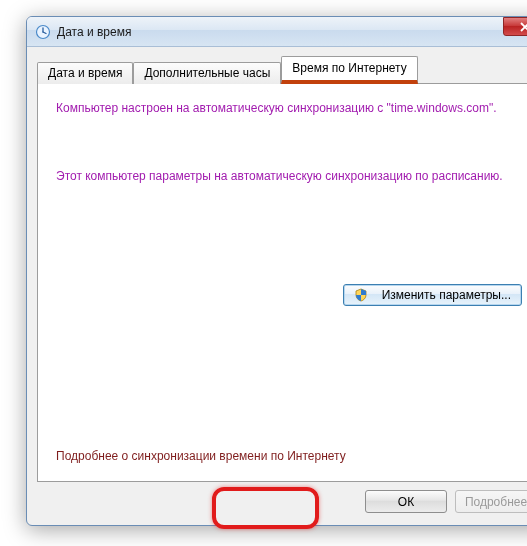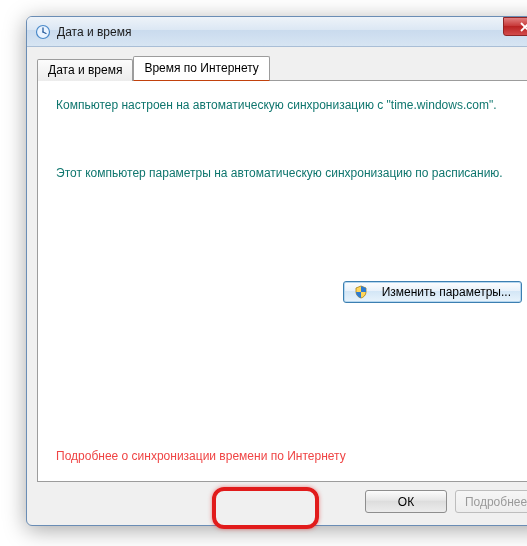--- a/index.html
+++ b/index.html
@@ -68,35 +68,35 @@
     padding: 3px 10px 4px 10px;
     margin-right: 0px;
     border-radius: 2px 2px 0 0;
     cursor: pointer;
     font-size: 12px;
     position: relative;
     top: 1px;
   }
   .tab.active {
     background: #fff;
-    border-bottom: 1px solid #c2410c;
+    border-bottom: 4px solid #c2410c;
     padding-top: 4px;
     padding-bottom: 5px;
     top: 1px;
     z-index: 3;
   }
   .tabpanel {
     border: 1px solid #9c9c9c;
     background: #fff;
     flex: 1;
     padding: 16px 18px;
     position: relative;
     z-index: 1;
   }
-  .body-text { color: #0f766e; line-height: 1.35; }
+  .body-text { color: #a21caf; line-height: 1.35; }
   .para2 { margin-top: 52px; }
   .change-btn-wrap {
     position: absolute;
     right: 18px;
     top: 200px;
   }
   .aero-btn {
     border: 1px solid #3c7fb1;
     background: linear-gradient(#fdfdfd, #e8f1fa 45%, #d3e6f6 46%, #e8f3fb);
     padding: 3px 10px;
@@ -107,21 +107,21 @@
     gap: 14px;
     font-family: inherit;
     font-size: 12px;
     box-shadow: 0 0 0 1px #b5d6ef inset;
   }
   .shield {
     width: 14px; height: 14px;
     display: inline-block;
   }
   .link {
-    color: #ef4444;
+    color: #7f1d1d;
     cursor: pointer;
     position: absolute;
     left: 18px;
     bottom: 18px;
   }
   .button-row {
     display: flex;
     justify-content: flex-end;
     gap: 8px;
     padding: 8px 4px 2px 4px;
@@ -177,20 +177,23 @@
       </svg>
     </div>
   </div>
 
   <div class="client">
 
     <div class="tabs">
       <div class="tab">
         <span>Дата и время</span>
       </div>
+      <div class="tab">
+        <span>Дополнительные часы</span>
+      </div>
       <div class="tab active">
         <span>Время по Интернету</span>
       </div>
     </div>
 
     <div class="tabpanel">
       <div class="body-text">Компьютер настроен на автоматическую синхронизацию с "time.windows.com".</div>
       <div class="body-text para2">Этот компьютер параметры на автоматическую синхронизацию по расписанию.</div>
 
       <div class="change-btn-wrap">

